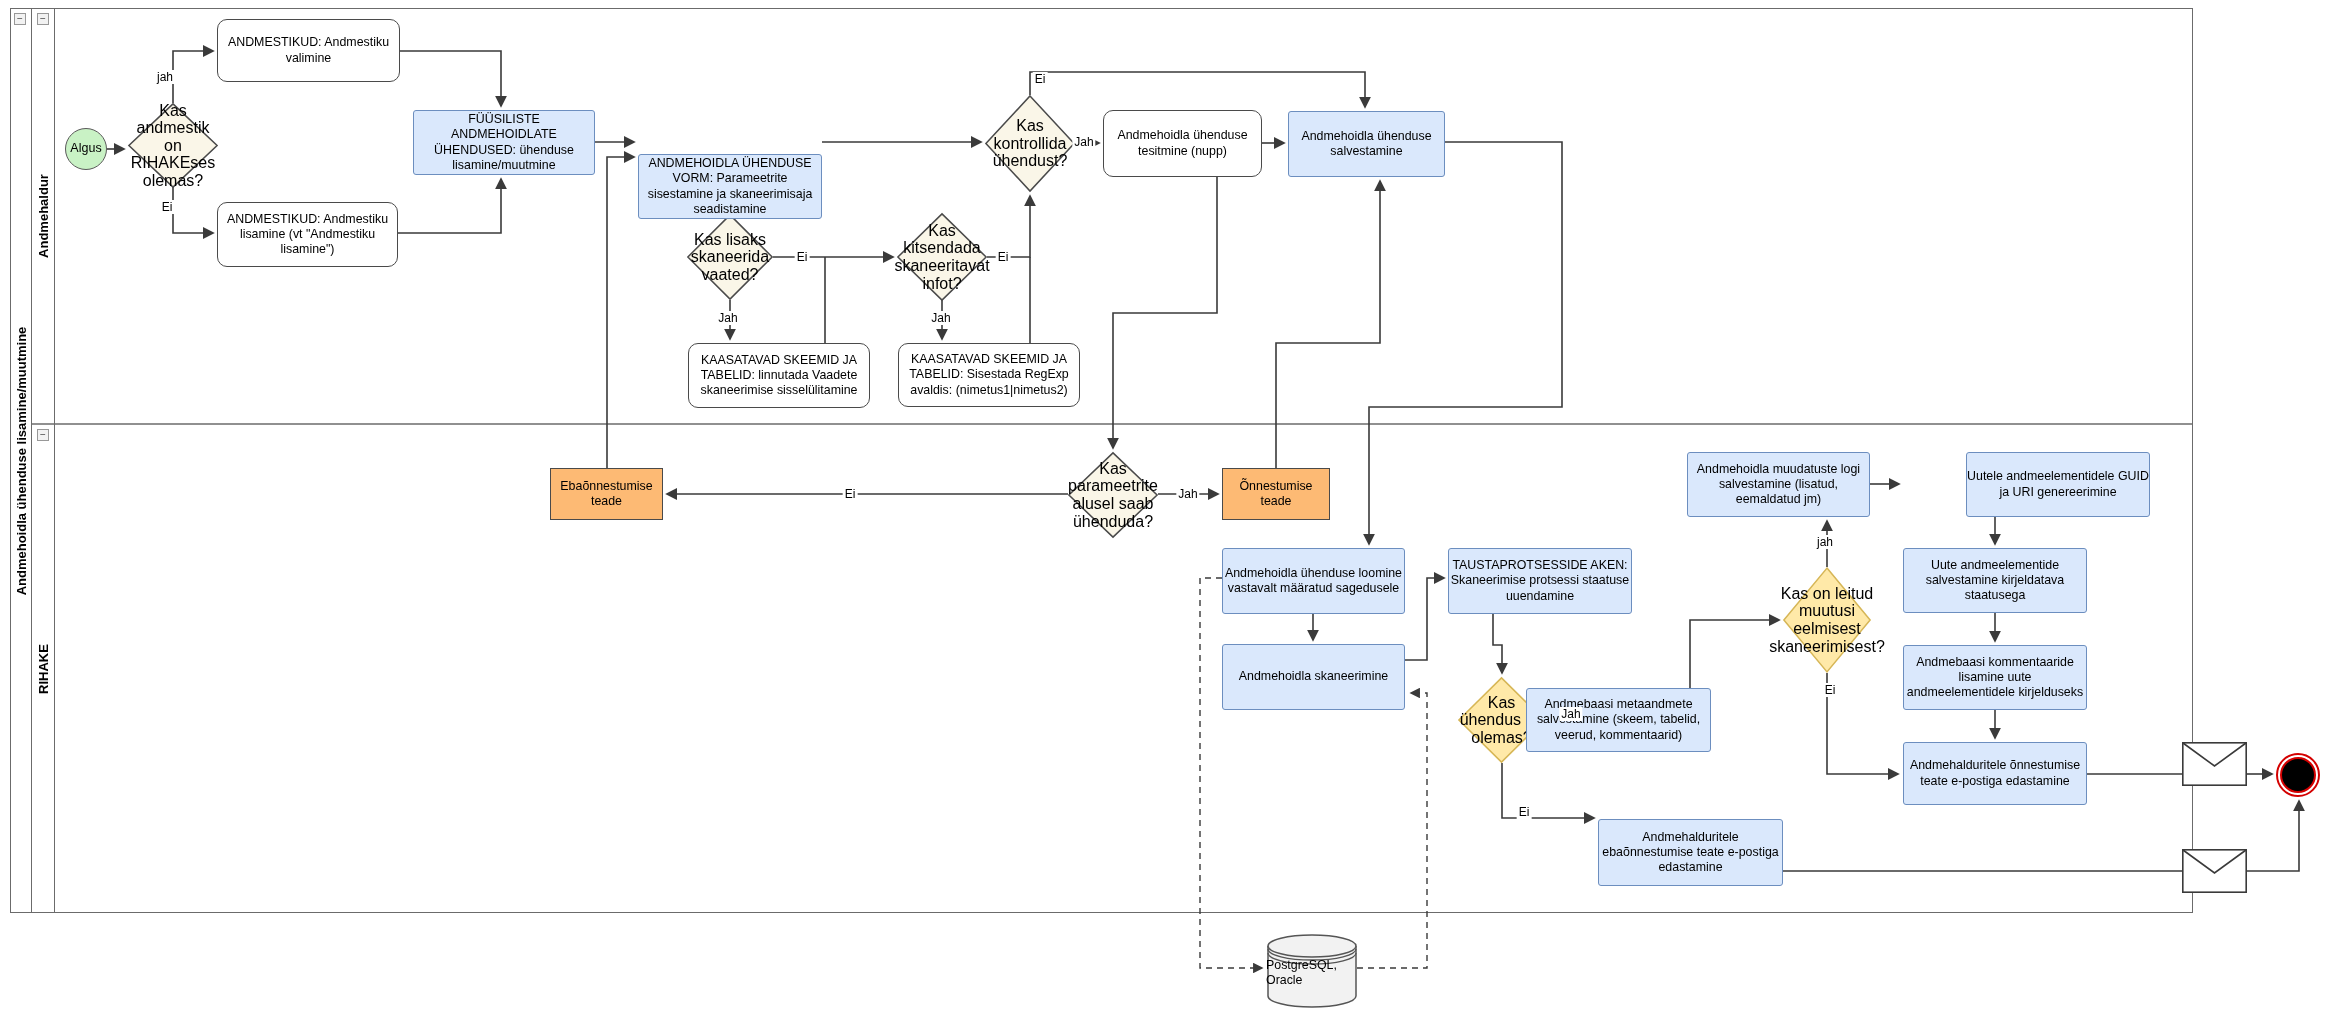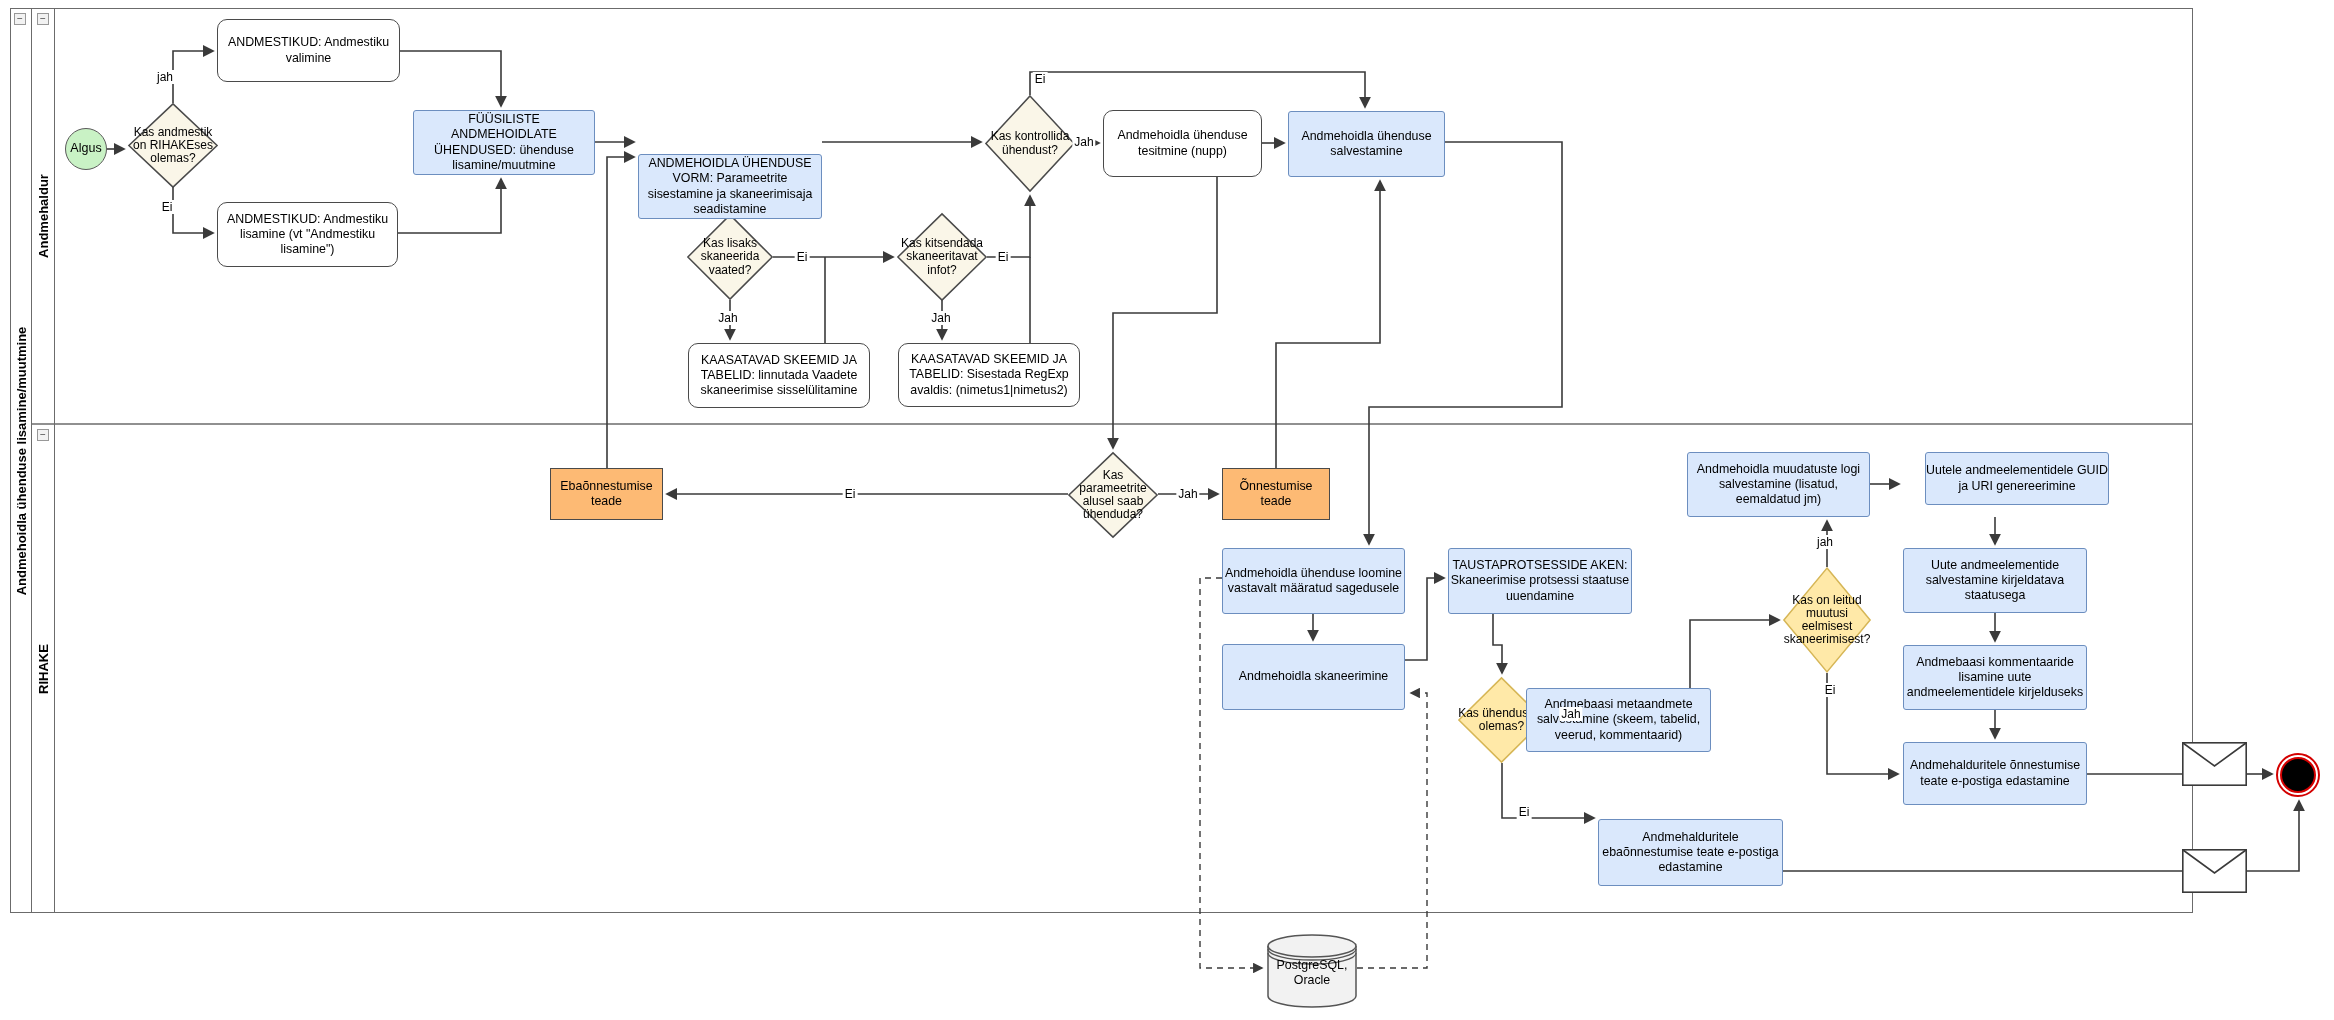--- a/index.html
+++ b/index.html
@@ -7,26 +7,26 @@
   #canvas{position:relative;width:2334px;height:1020px;overflow:hidden;background:#fff;}
   #edges{position:absolute;left:0;top:0;z-index:1;}
   .node{position:absolute;display:flex;align-items:center;justify-content:center;text-align:center;
         box-sizing:border-box;font-size:12.4px;line-height:1.22;z-index:2;}
   .task{background:var(--task-fill);border:1.4px solid var(--task-stroke);border-radius:3px;padding:2px 0;}
   .wtask{background:#fff;border:1.6px solid #4a4a4a;border-radius:10px;padding:2px 5px;}
   .note{background:#fdba74;border:1.6px solid #4a4a4a;padding:2px;}
   .start{background:var(--start-fill);border:1.5px solid #5a5a5a;border-radius:50%;font-size:12.5px;}
   .diamond{background:transparent;padding:0;}
   .diamond svg{position:absolute;left:0;top:0;width:100%;height:100%;overflow:visible;}
-  .diamond span{position:relative;z-index:1;font-size:12px;line-height:1.1;}
+  .diamond span{position:relative;z-index:1;font-size:16px;line-height:1.1;}
   .endev{position:absolute;z-index:2;border-radius:50%;border:2px solid var(--end-color);padding:2px;box-sizing:border-box;background:#fff;}
   .endev .inner{width:100%;height:100%;border-radius:50%;border:2px solid var(--end-color);background:#000;box-sizing:border-box;}
   .env{position:absolute;z-index:2;}
   .cyl{position:absolute;z-index:2;}
-  .cyl .clabel{position:absolute;left:0;right:0;top:24px;text-align:center;font-size:12.4px;line-height:1.2;z-index:1;}
+  .cyl .clabel{position:absolute;left:0;right:0;top:24px;text-align:left;font-size:12.4px;line-height:1.2;z-index:1;}
   #pool{position:absolute;left:10px;top:8px;width:2183px;height:905px;border:1.4px solid #6b6b6b;box-sizing:border-box;z-index:0;}
   .vstrip{position:absolute;box-sizing:border-box;border-right:1.4px solid #6b6b6b;z-index:0;}
   .vlabel{position:absolute;left:50%;top:50%;transform:translate(-50%,-50%) rotate(-90deg);
           white-space:nowrap;font-weight:bold;font-size:13px;}
   .collapse{position:absolute;width:12px;height:12px;border:1px solid #989898;background:#f2f2f2;
             font-size:10px;line-height:9px;text-align:center;box-sizing:border-box;color:#444;z-index:2;}
   .elabel{position:absolute;transform:translate(-50%,-50%);font-size:12px;background:#fff;
           padding:0 2px;z-index:3;white-space:nowrap;}
 </style>
 </head>
@@ -193,21 +193,21 @@
     </div>
   <div class="node task" style="left:1526px;top:688px;width:185px;height:64px;">
       <span>Andmebaasi metaandmete salvestamine (skeem, tabelid, veerud, kommentaarid)</span>
     </div>
   <div class="node task" style="left:1598px;top:785px;width:185px;height:67px;margin-top:34px;">
       <span>Andmehalduritele ebaõnnestumise teate e-postiga edastamine</span>
     </div>
   <div class="node task" style="left:1687px;top:452px;width:183px;height:65px;">
       <span>Andmehoidla muudatuste logi salvestamine (lisatud, eemaldatud jm)</span>
     </div>
-  <div class="node task" style="left:1925px;top:452px;width:184px;height:53px;align-items:center;">
+  <div class="node task" style="left:1966px;top:452px;width:184px;height:65px;align-items:center;">
       <span>Uutele andmeelementidele GUID ja URI genereerimine</span>
     </div>
   <div class="node task" style="left:1903px;top:548px;width:184px;height:65px;">
       <span>Uute andmeelementide salvestamine kirjeldatava staatusega</span>
     </div>
   <div class="node task" style="left:1903px;top:645px;width:184px;height:65px;">
       <span>Andmebaasi kommentaaride lisamine uute andmeelementidele kirjelduseks</span>
     </div>
   <div class="node task" style="left:1903px;top:742px;width:184px;height:63px;">
       <span>Andmehalduritele õnnestumise teate e-postiga edastamine</span>

